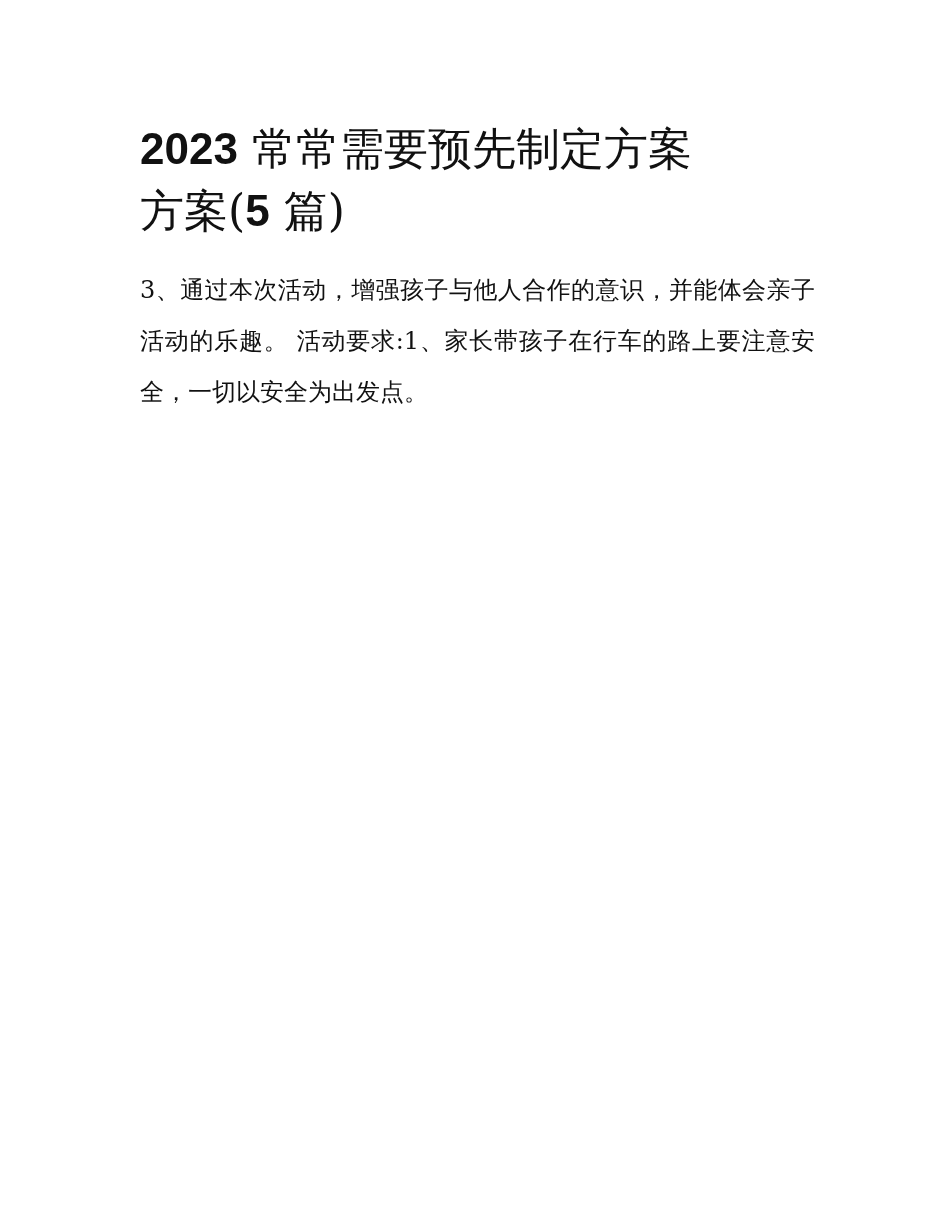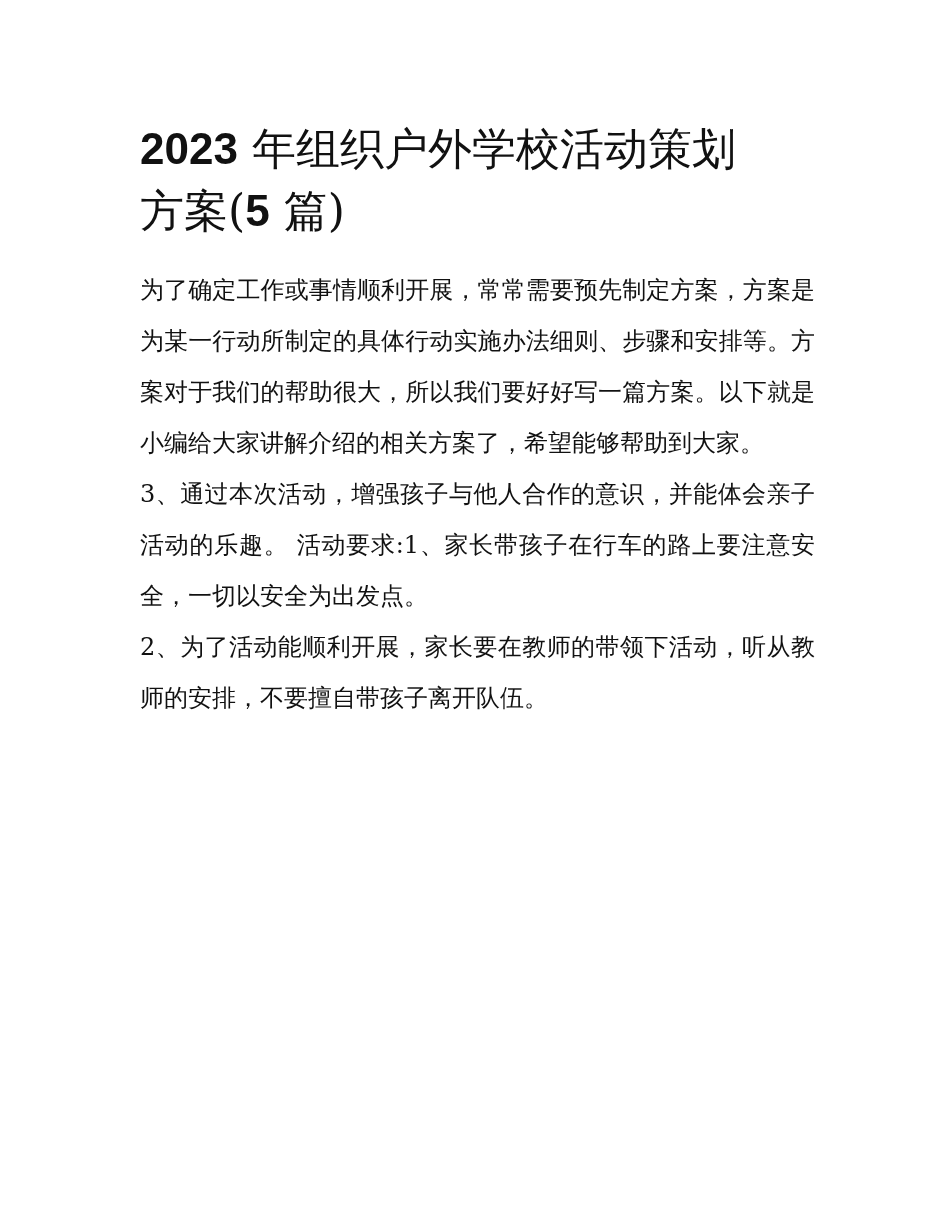--- a/index.html
+++ b/index.html
@@ -41,22 +41,20 @@
       font-size: 24px;
       line-height: 51px;
       text-align: justify;
     }
   </style>
 </head>
 <body>
 
 <div class="page">
   <h1 class="title">
-    <span class="num">2023</span><span> 年组织户外学校活动策划</span><br>
+    <span class="num">2023</span><span> 常常需要预先制定方案</span><br>
     <span>方案(</span><span class="num">5</span><span> 篇)</span>
   </h1>
 
   <div class="body">
-    <p class="para">为了确定工作或事情顺利开展，常常需要预先制定方案，方案是为某一行动所制定的具体行动实施办法细则、步骤和安排等。方案对于我们的帮助很大，所以我们要好好写一篇方案。以下就是小编给大家讲解介绍的相关方案了，希望能够帮助到大家。</p>
     <p class="para">3、通过本次活动，增强孩子与他人合作的意识，并能体会亲子活动的乐趣。 活动要求:1、家长带孩子在行车的路上要注意安全，一切以安全为出发点。</p>
-    <p class="para">2、为了活动能顺利开展，家长要在教师的带领下活动，听从教师的安排，不要擅自带孩子离开队伍。</p>
   </div>
 </div>
 
 </body></html>

